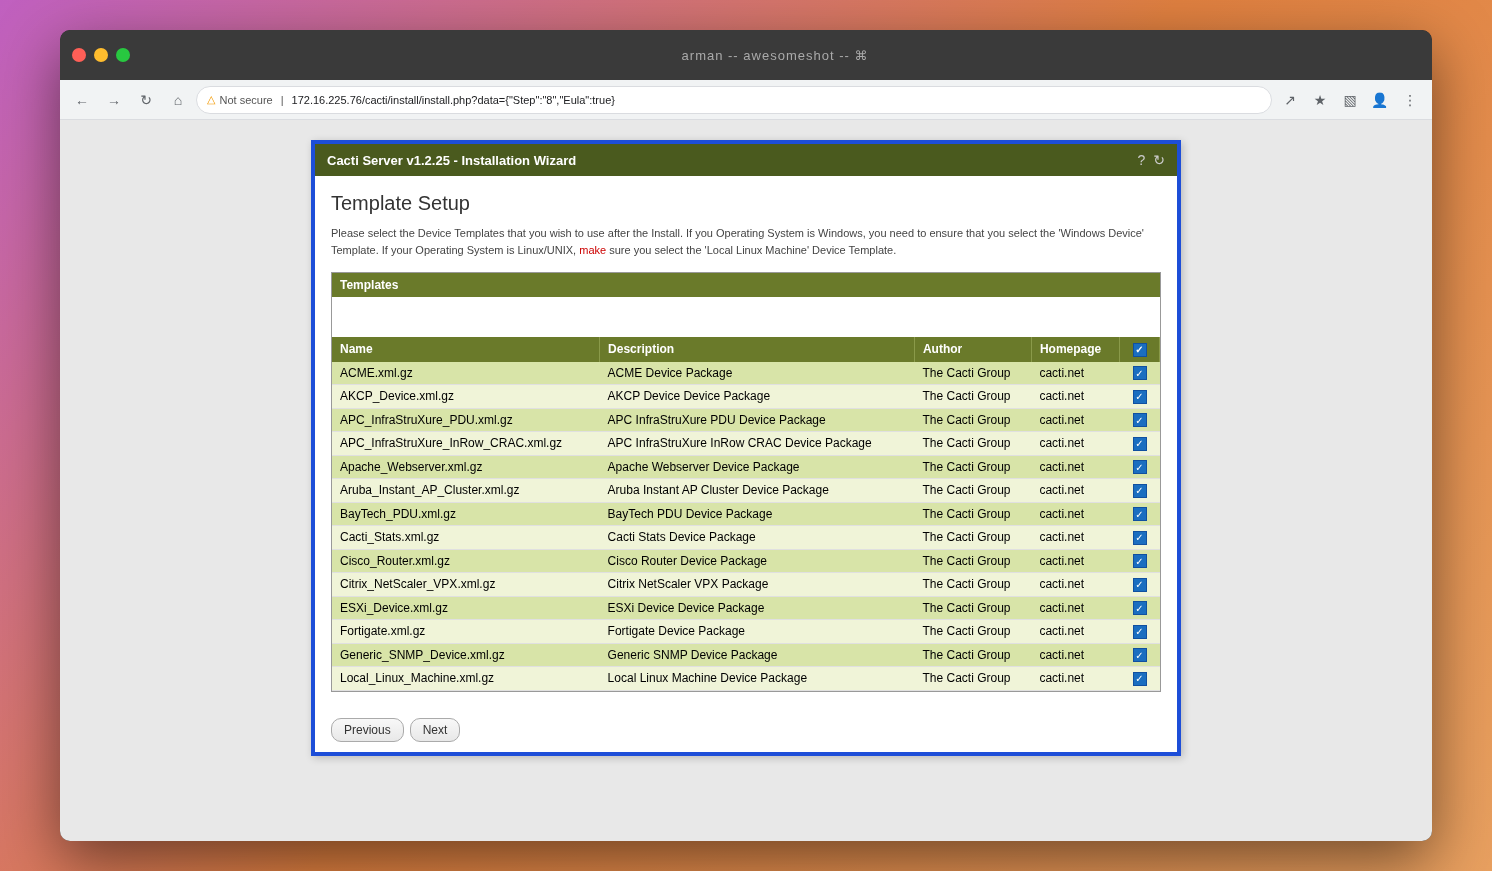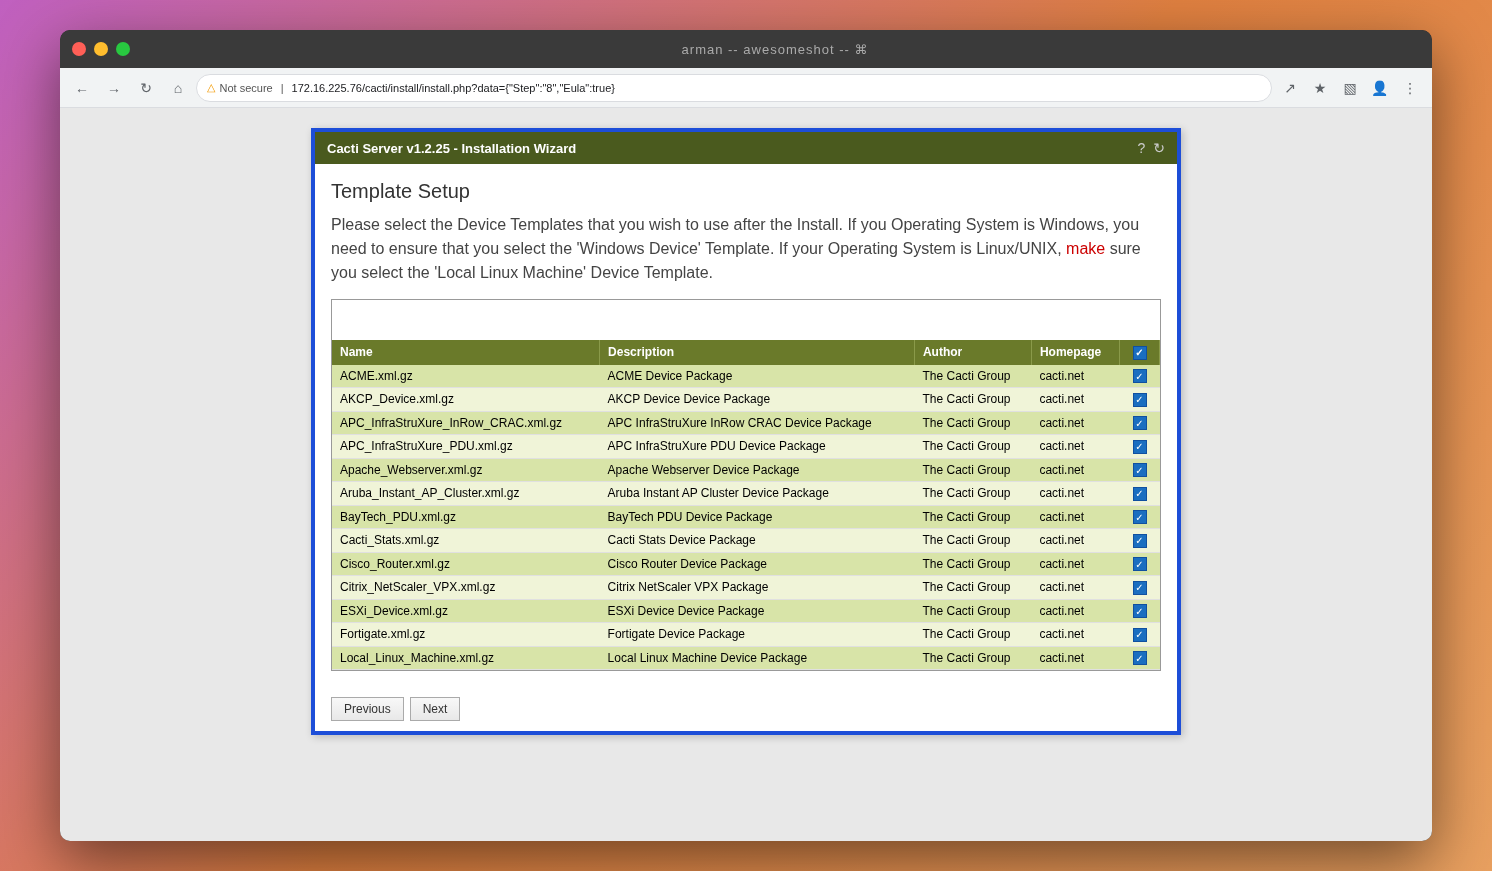--- a/index.html
+++ b/index.html
@@ -21,21 +21,21 @@
       background: #2d2d2d;
       border-radius: 10px;
       box-shadow: 0 20px 60px rgba(0,0,0,0.5);
       display: flex;
       flex-direction: column;
       overflow: hidden;
     }
 
     .browser-titlebar {
       background: #3a3a3a;
-      height: 38px;
+      height: 50px;
       display: flex;
       align-items: center;
       padding: 0 12px;
       border-radius: 10px 10px 0 0;
       flex-shrink: 0;
     }
 
     .traffic-lights {
       display: flex;
       gap: 8px;
@@ -179,21 +179,21 @@
     }
 
     .page-title {
       font-size: 20px;
       font-weight: normal;
       color: #333;
       margin-bottom: 10px;
     }
 
     .description-text {
-      font-size: 16px;
+      font-size: 11px;
       color: #444;
       line-height: 1.5;
       margin-bottom: 14px;
     }
 
     .description-text .highlight-make {
       color: #cc0000;
     }
 
     
@@ -283,21 +283,21 @@
       gap: 6px;
       align-items: center;
     }
 
     .btn {
       padding: 4px 12px;
       font-size: 12px;
       border: 1px solid #aaa;
       background: linear-gradient(to bottom, #f8f8f8, #e8e8e8);
       cursor: pointer;
-      border-radius: 0;
+      border-radius: 10px;
       color: #333;
     }
   </style>
 </head>
 <body>
 
 <div class="browser-window">
 
   <div class="browser-titlebar">
     <div class="traffic-lights">
@@ -342,20 +342,21 @@
 
       <div class="wizard-body">
 
         <div class="page-title">Template Setup</div>
 
         <div class="description-text">
           Please select the Device Templates that you wish to use after the Install. If you Operating System is Windows, you need to ensure that you select the 'Windows Device' Template. If your Operating System is Linux/UNIX, <span class="highlight-make">make</span> sure you select the 'Local Linux Machine' Device Template.
         </div>
 
         <div class="templates-section">
+          <div class="templates-header-row">Templates</div>
           <div class="templates-table-wrapper">
             <table class="templates-table">
               <thead>
                 <tr>
                   <th>Name</th>
                   <th>Description</th>
                   <th>Author</th>
                   <th>Homepage</th>
                   <th>
                     <div class="header-checkbox">✓</div>
@@ -371,34 +372,34 @@
                     <td style="text-align: center;"><div class="checkbox-checked">✓</div></td>
                   </tr>
                   <tr>
                     <td>AKCP_Device.xml.gz</td>
                     <td>AKCP Device Device Package</td>
                     <td>The Cacti Group</td>
                     <td>cacti.net</td>
                     <td style="text-align: center;"><div class="checkbox-checked">✓</div></td>
                   </tr>
                   <tr>
+                    <td>APC_InfraStruXure_PDU.xml.gz</td>
+                    <td>APC InfraStruXure PDU Device Package</td>
+                    <td>The Cacti Group</td>
+                    <td>cacti.net</td>
+                    <td style="text-align: center;"><div class="checkbox-checked">✓</div></td>
+                  </tr>
+                  <tr>
                     <td>APC_InfraStruXure_InRow_CRAC.xml.gz</td>
                     <td>APC InfraStruXure InRow CRAC Device Package</td>
                     <td>The Cacti Group</td>
                     <td>cacti.net</td>
                     <td style="text-align: center;"><div class="checkbox-checked">✓</div></td>
                   </tr>
                   <tr>
-                    <td>APC_InfraStruXure_PDU.xml.gz</td>
-                    <td>APC InfraStruXure PDU Device Package</td>
-                    <td>The Cacti Group</td>
-                    <td>cacti.net</td>
-                    <td style="text-align: center;"><div class="checkbox-checked">✓</div></td>
-                  </tr>
-                  <tr>
                     <td>Apache_Webserver.xml.gz</td>
                     <td>Apache Webserver Device Package</td>
                     <td>The Cacti Group</td>
                     <td>cacti.net</td>
                     <td style="text-align: center;"><div class="checkbox-checked">✓</div></td>
                   </tr>
                   <tr>
                     <td>Aruba_Instant_AP_Cluster.xml.gz</td>
                     <td>Aruba Instant AP Cluster Device Package</td>
                     <td>The Cacti Group</td>
@@ -436,20 +437,27 @@
                   <tr>
                     <td>ESXi_Device.xml.gz</td>
                     <td>ESXi Device Device Package</td>
                     <td>The Cacti Group</td>
                     <td>cacti.net</td>
                     <td style="text-align: center;"><div class="checkbox-checked">✓</div></td>
                   </tr>
                   <tr>
                     <td>Fortigate.xml.gz</td>
                     <td>Fortigate Device Package</td>
+                    <td>The Cacti Group</td>
+                    <td>cacti.net</td>
+                    <td style="text-align: center;"><div class="checkbox-checked">✓</div></td>
+                  </tr>
+                  <tr>
+                    <td>Generic_SNMP_Device.xml.gz</td>
+                    <td>Generic SNMP Device Package</td>
                     <td>The Cacti Group</td>
                     <td>cacti.net</td>
                     <td style="text-align: center;"><div class="checkbox-checked">✓</div></td>
                   </tr>
                   <tr>
                     <td>Local_Linux_Machine.xml.gz</td>
                     <td>Local Linux Machine Device Package</td>
                     <td>The Cacti Group</td>
                     <td>cacti.net</td>
                     <td style="text-align: center;"><div class="checkbox-checked">✓</div></td>

